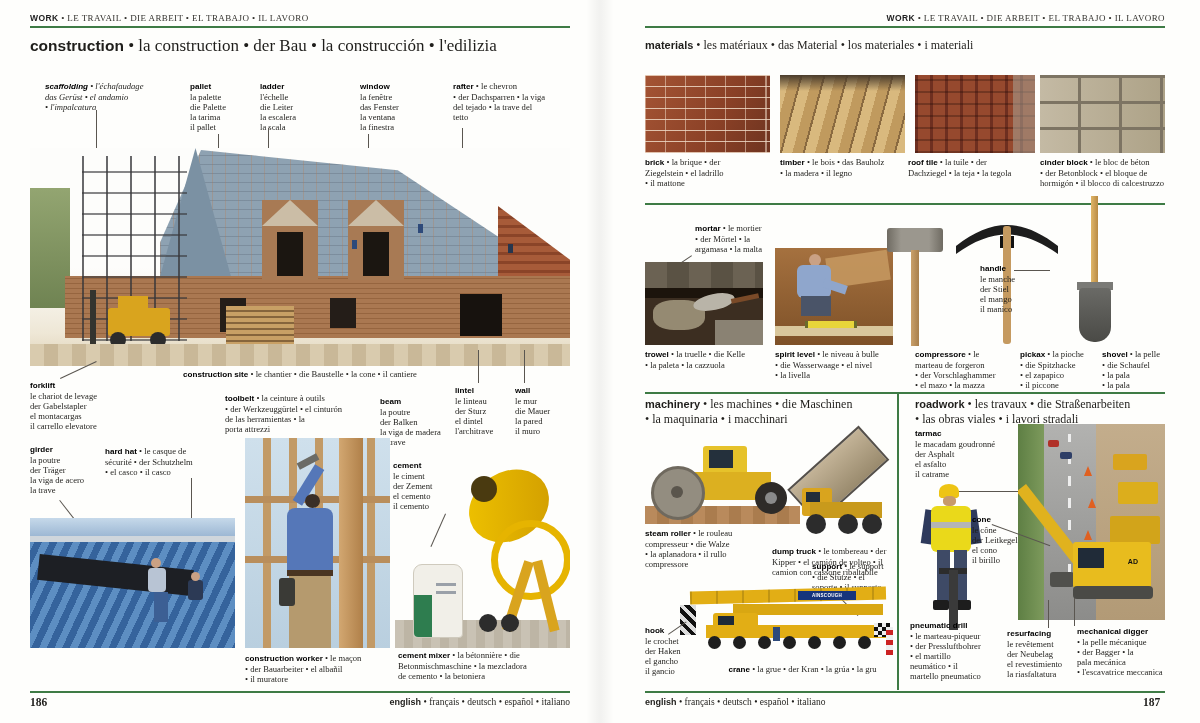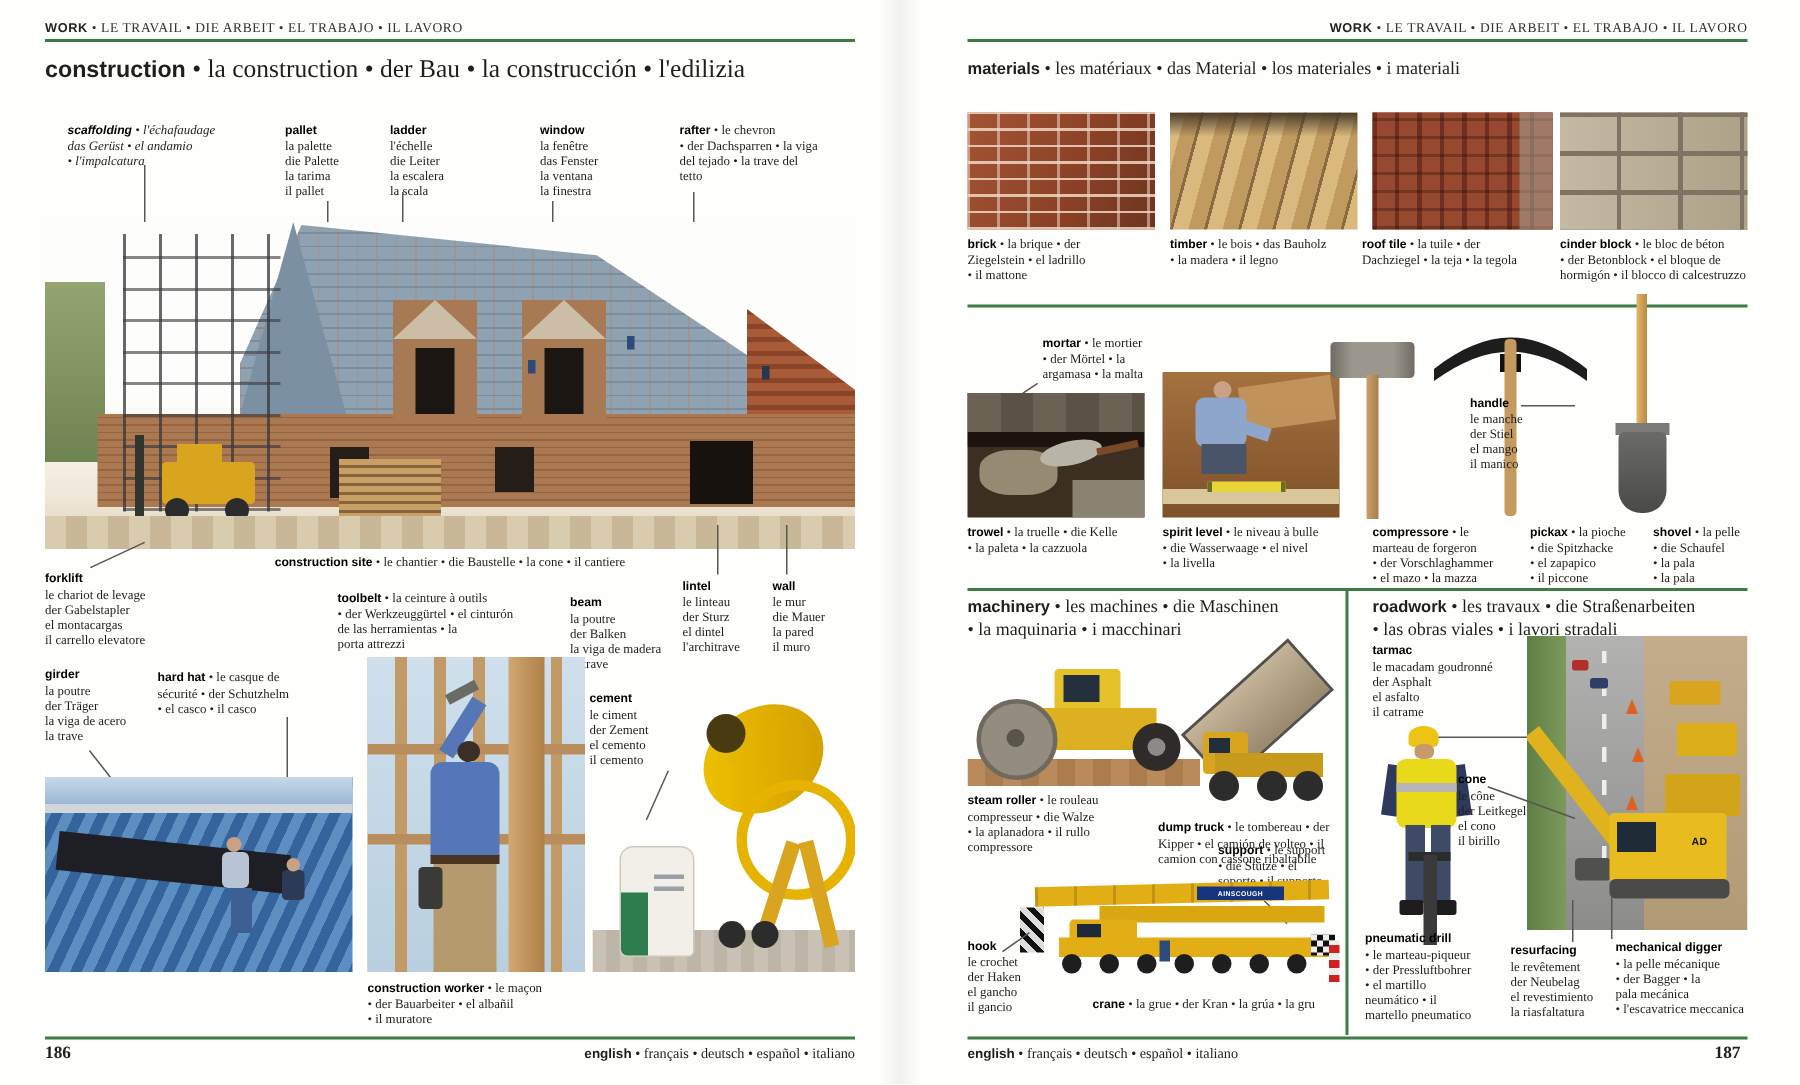--- a/index.html
+++ b/index.html
@@ -189,20 +189,23 @@
     <div class="s" style="left:96px;top:52px;width:66px;height:66px;border:7px solid #e6b400;border-radius:50%;"></div>
     <div class="s" style="left:118px;top:92px;width:10px;height:72px;background:#d9a41e;transform:rotate(18deg);"></div>
     <div class="s" style="left:146px;top:92px;width:10px;height:72px;background:#d9a41e;transform:rotate(-14deg);"></div>
     <div class="s" style="left:84px;top:146px;width:18px;height:18px;background:#2c2c2c;border-radius:50%;"></div>
     <div class="s" style="left:106px;top:146px;width:18px;height:18px;background:#2c2c2c;border-radius:50%;"></div>
   </div>
 
   <div class="lbl" style="left:245px;top:653px;width:160px;"><span class="en">construction worker</span><span class="rest"> • le maçon
 • der Bauarbeiter • el albañil
 • il muratore</span></div>
+  <div class="lbl" style="left:398px;top:650px;width:172px;"><span class="en">cement mixer</span><span class="rest"> • la bétonnière • die
+Betonmischmaschine • la mezcladora
+de cemento • la betoniera</span></div>
 
   <div class="rule" style="left:30px;top:691px;width:540px;"></div>
   <div class="pgnum" style="left:30px;top:696px;">186</div>
   <div class="foot" style="left:280px;top:697px;width:290px;text-align:right;"><span class="en">english</span><span class="rest"> • français • deutsch • español • italiano</span></div>
 </div>
 
 <div class="gutter"></div>
 
 <div class="page" id="pgR">
   <div class="runhead" style="left:45px;top:13px;width:520px;text-align:right;"><span class="en">WORK</span><span class="rest"> • LE TRAVAIL • DIE ARBEIT • EL TRABAJO • IL LAVORO</span></div>

